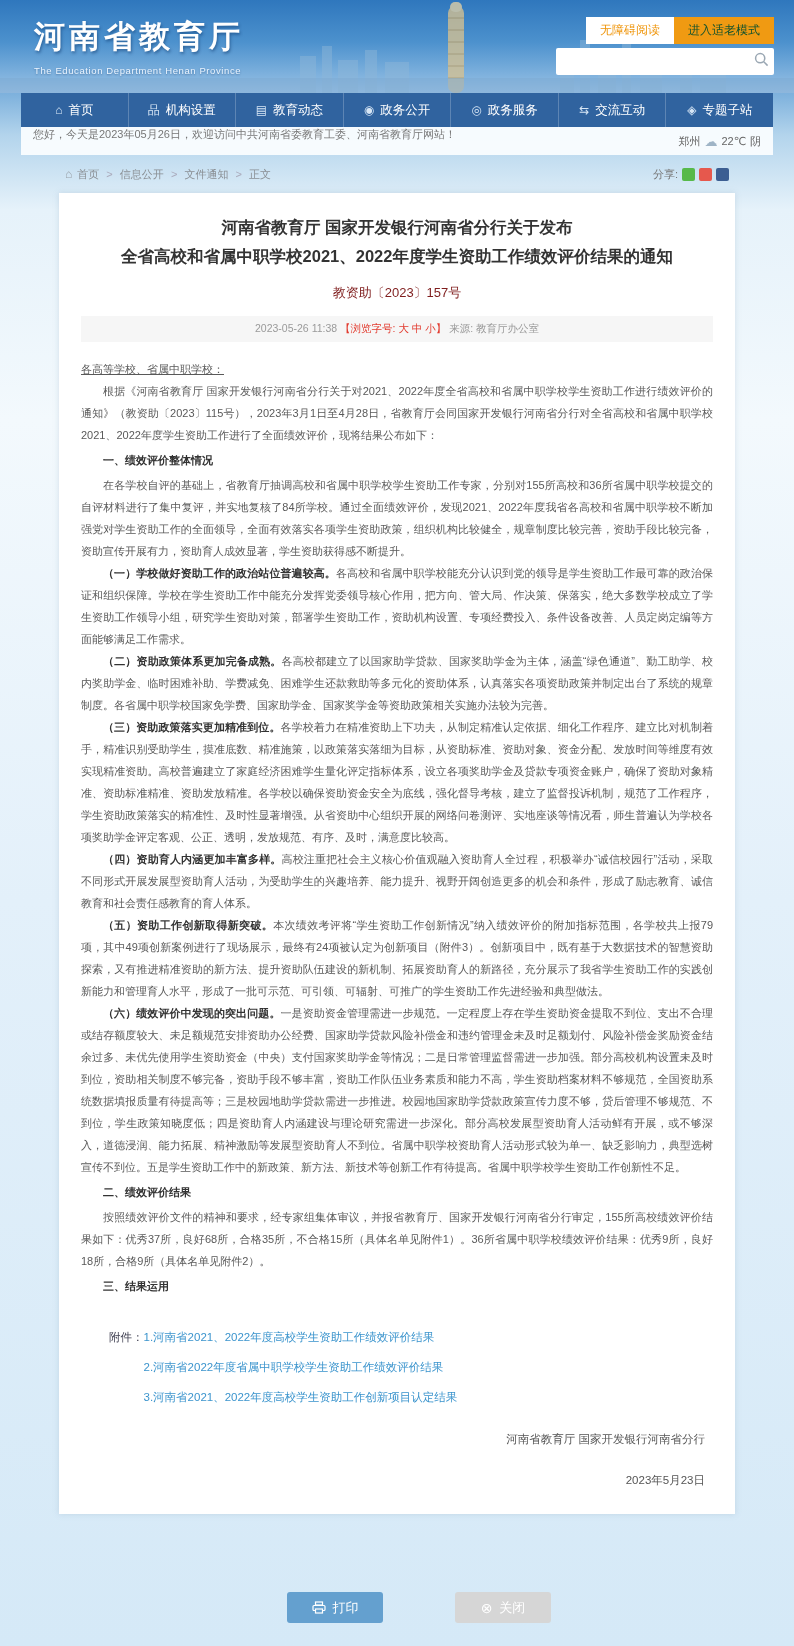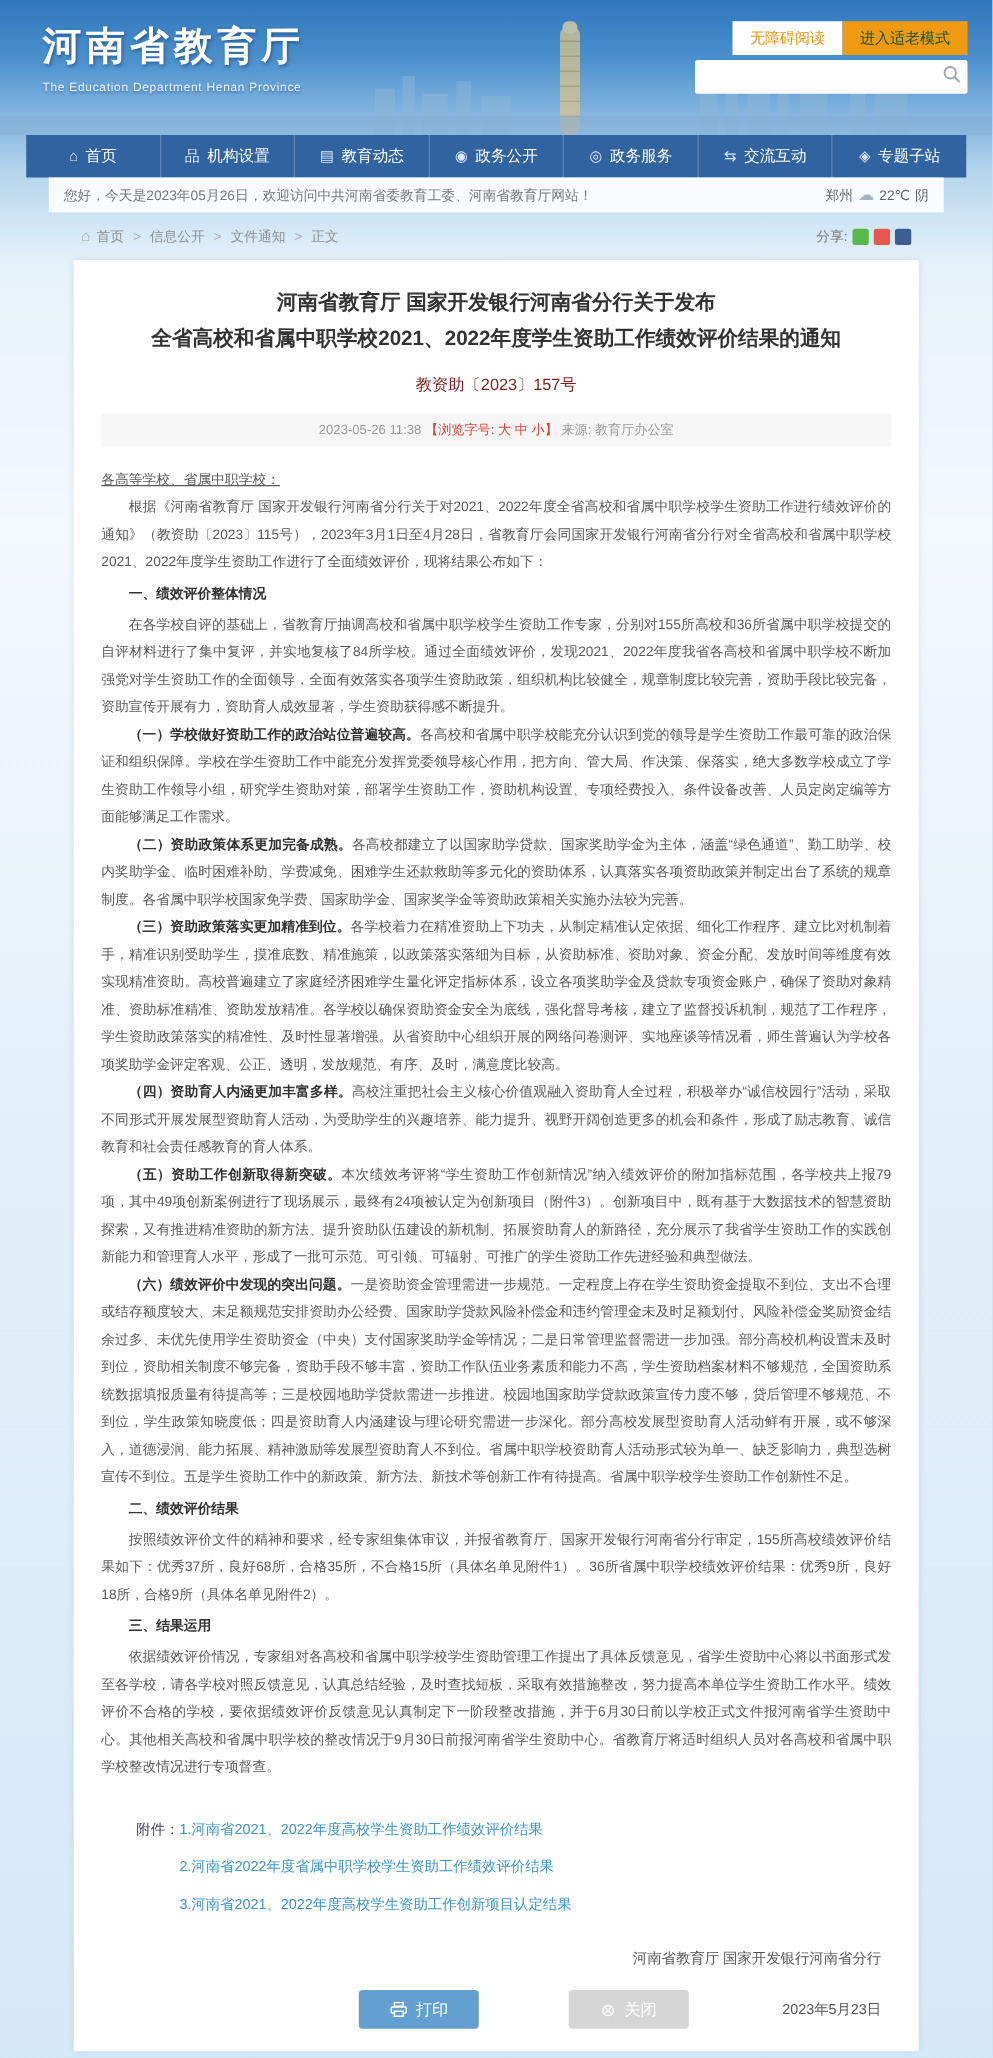--- a/index.html
+++ b/index.html
@@ -4,21 +4,21 @@
 <style>
   * { margin:0; padding:0; box-sizing:border-box; }
   html,body { background:#b9d8ee; }
   body { font-family:"Liberation Sans","DejaVu Sans",sans-serif; }
   #page {
     position:relative; width:794px; height:1646px; margin:0 auto; overflow:hidden;
     background:linear-gradient(180deg,#3f86c5 0px,#5a9bd3 55px,#7fb2dd 95px,#b3d4ec 135px,
                #e6f2fa 210px,#f3f9fd 420px,#e3f0fa 900px,#d5e9f7 1646px);
   }
   
-  #header { position:relative; height:108px; overflow:hidden;
+  #header { position:relative; height:93px; overflow:hidden;
     background:linear-gradient(180deg,#2f77bd 0%,#4c91cd 45%,#7eb1dd 80%,#9cc3e6 100%); }
   #skyline { position:absolute; left:0; bottom:0; width:100%; height:93px; opacity:.85; }
   .logo { position:absolute; left:34px; top:16px; color:#fff; }
   .logo-cn { font-size:31px; font-weight:bold; letter-spacing:4px;
     font-family:"Liberation Serif","DejaVu Serif",serif; text-shadow:1px 2px 3px rgba(0,40,90,.45); }
   .logo-en { font-size:9.5px; letter-spacing:.6px; margin-top:7px; color:#eaf4ff;
     text-shadow:0 1px 2px rgba(0,40,90,.4); }
   .hdr-btns { position:absolute; top:17px; right:20px; display:flex; }
   .btn-access { background:#fff; color:#ef9408; font-size:12px; padding:5px 14px; cursor:pointer; }
   .btn-elder  { background:#f09a12; color:#14532d;  font-size:12px; padding:5px 14px; cursor:pointer; }
@@ -26,22 +26,22 @@
     border-radius:2px; display:flex; align-items:center; }
   .search-box input { flex:1; border:none; outline:none; height:100%; padding:0 8px; font-size:12px; background:transparent; }
   .search-ico { width:26px; text-align:center; cursor:pointer; }
   
   #nav { margin:0 21px; height:34px; background:#30639f; display:flex; }
   .nav-item { flex:1; display:flex; align-items:center; justify-content:center; gap:6px;
     color:#fff; font-size:12.5px; border-right:1px solid rgba(255,255,255,.22); cursor:pointer; }
   .nav-item:last-child { border-right:none; }
   .nav-ico { font-size:12px; color:#d7e6f5; }
   
-  #greeting { margin:0 39px; height:28px; background:rgba(252,254,255,.92);
-    display:flex; align-items:center; font-size:11px; color:#777; padding:0 12px; }
+  #greeting { margin:0 21px; height:28px; background:rgba(252,254,255,.92);
+    display:flex; font-size:11px; color:#777; padding:0 12px; }
   #greeting .grow { flex:1; }
   .weather { display:flex; align-items:center; gap:4px; color:#666; }
   .cloud { color:#9fb4c6; font-size:13px; }
   
   #crumbbar { margin:6px 21px 0; height:26px; display:flex; align-items:center;
     font-size:11px; color:#8a8f94; padding:0 44px 0 44px; }
   .crumb-home { color:#9aa2a9; margin-right:5px; font-size:12px; }
   .crumb a, .crumb span.item { color:#8a8f94; text-decoration:none; cursor:pointer; }
   .crumb .sep { margin:0 4px; color:#aab; }
   #crumbbar .grow { flex:1; }
@@ -216,21 +216,20 @@
       <p><span>在各学校自评的基础上，省教育厅抽调高校和省属中职学校学生资助工作专家，分别对155所高校和36所省属中职学校提交的自评材料进行了集中复评，并实地复核了84所学校。通过全面绩效评价，发现2021、2022年度我省各高校和省属中职学校不断加强党对学生资助工作的全面领导，全面有效落实各项学生资助政策，组织机构比较健全，规章制度比较完善，资助手段比较完备，资助宣传开展有力，资助育人成效显著，学生资助获得感不断提升。</span></p>
       <p><b class="lead">（一）学校做好资助工作的政治站位普遍较高。</b><span>各高校和省属中职学校能充分认识到党的领导是学生资助工作最可靠的政治保证和组织保障。学校在学生资助工作中能充分发挥党委领导核心作用，把方向、管大局、作决策、保落实，绝大多数学校成立了学生资助工作领导小组，研究学生资助对策，部署学生资助工作，资助机构设置、专项经费投入、条件设备改善、人员定岗定编等方面能够满足工作需求。</span></p>
       <p><b class="lead">（二）资助政策体系更加完备成熟。</b><span>各高校都建立了以国家助学贷款、国家奖助学金为主体，涵盖“绿色通道”、勤工助学、校内奖助学金、临时困难补助、学费减免、困难学生还款救助等多元化的资助体系，认真落实各项资助政策并制定出台了系统的规章制度。各省属中职学校国家免学费、国家助学金、国家奖学金等资助政策相关实施办法较为完善。</span></p>
       <p><b class="lead">（三）资助政策落实更加精准到位。</b><span>各学校着力在精准资助上下功夫，从制定精准认定依据、细化工作程序、建立比对机制着手，精准识别受助学生，摸准底数、精准施策，以政策落实落细为目标，从资助标准、资助对象、资金分配、发放时间等维度有效实现精准资助。高校普遍建立了家庭经济困难学生量化评定指标体系，设立各项奖助学金及贷款专项资金账户，确保了资助对象精准、资助标准精准、资助发放精准。各学校以确保资助资金安全为底线，强化督导考核，建立了监督投诉机制，规范了工作程序，学生资助政策落实的精准性、及时性显著增强。从省资助中心组织开展的网络问卷测评、实地座谈等情况看，师生普遍认为学校各项奖助学金评定客观、公正、透明，发放规范、有序、及时，满意度比较高。</span></p>
       <p><b class="lead">（四）资助育人内涵更加丰富多样。</b><span>高校注重把社会主义核心价值观融入资助育人全过程，积极举办“诚信校园行”活动，采取不同形式开展发展型资助育人活动，为受助学生的兴趣培养、能力提升、视野开阔创造更多的机会和条件，形成了励志教育、诚信教育和社会责任感教育的育人体系。</span></p>
       <p><b class="lead">（五）资助工作创新取得新突破。</b><span>本次绩效考评将“学生资助工作创新情况”纳入绩效评价的附加指标范围，各学校共上报79项，其中49项创新案例进行了现场展示，最终有24项被认定为创新项目（附件3）。创新项目中，既有基于大数据技术的智慧资助探索，又有推进精准资助的新方法、提升资助队伍建设的新机制、拓展资助育人的新路径，充分展示了我省学生资助工作的实践创新能力和管理育人水平，形成了一批可示范、可引领、可辐射、可推广的学生资助工作先进经验和典型做法。</span></p>
       <p><b class="lead">（六）绩效评价中发现的突出问题。</b><span>一是资助资金管理需进一步规范。一定程度上存在学生资助资金提取不到位、支出不合理或结存额度较大、未足额规范安排资助办公经费、国家助学贷款风险补偿金和违约管理金未及时足额划付、风险补偿金奖励资金结余过多、未优先使用学生资助资金（中央）支付国家奖助学金等情况；二是日常管理监督需进一步加强。部分高校机构设置未及时到位，资助相关制度不够完备，资助手段不够丰富，资助工作队伍业务素质和能力不高，学生资助档案材料不够规范，全国资助系统数据填报质量有待提高等；三是校园地助学贷款需进一步推进。校园地国家助学贷款政策宣传力度不够，贷后管理不够规范、不到位，学生政策知晓度低；四是资助育人内涵建设与理论研究需进一步深化。部分高校发展型资助育人活动鲜有开展，或不够深入，道德浸润、能力拓展、精神激励等发展型资助育人不到位。省属中职学校资助育人活动形式较为单一、缺乏影响力，典型选树宣传不到位。五是学生资助工作中的新政策、新方法、新技术等创新工作有待提高。省属中职学校学生资助工作创新性不足。</span></p>
       <p class="sec-h">二、绩效评价结果</p>
       <p><span>按照绩效评价文件的精神和要求，经专家组集体审议，并报省教育厅、国家开发银行河南省分行审定，155所高校绩效评价结果如下：优秀37所，良好68所，合格35所，不合格15所（具体名单见附件1）。36所省属中职学校绩效评价结果：优秀9所，良好18所，合格9所（具体名单见附件2）。</span></p>
       <p class="sec-h">三、结果运用</p>
-      <p><span>依据绩效评价情况，专家组对各高校和省属中职学校学生资助管理工作提出了具体反馈意见，省学生资助中心将以书面形式发至各学校，请各学校对照反馈意见，认真总结经验，及时查找短板，采取有效措施整改，努力提高本单位学生资助工作水平。绩效评价不合格的学校，要依据绩效评价反馈意见认真制定下一阶段整改措施，并于6月30日前以学校正式文件报河南省学生资助中心。其他相关高校和省属中职学校的整改情况于9月30日前报河南省学生资助中心。省教育厅将适时组织人员对各高校和省属中职学校整改情况进行专项督查。</span></p>
     </div>
 
     <div class="attachments">
       <span class="att-label">附件：</span>
       <span class="att-links">
         <a>1.河南省2021、2022年度高校学生资助工作绩效评价结果</a>
         <a>2.河南省2022年度省属中职学校学生资助工作绩效评价结果</a>
         <a>3.河南省2021、2022年度高校学生资助工作创新项目认定结果</a>
       </span>
     </div>

